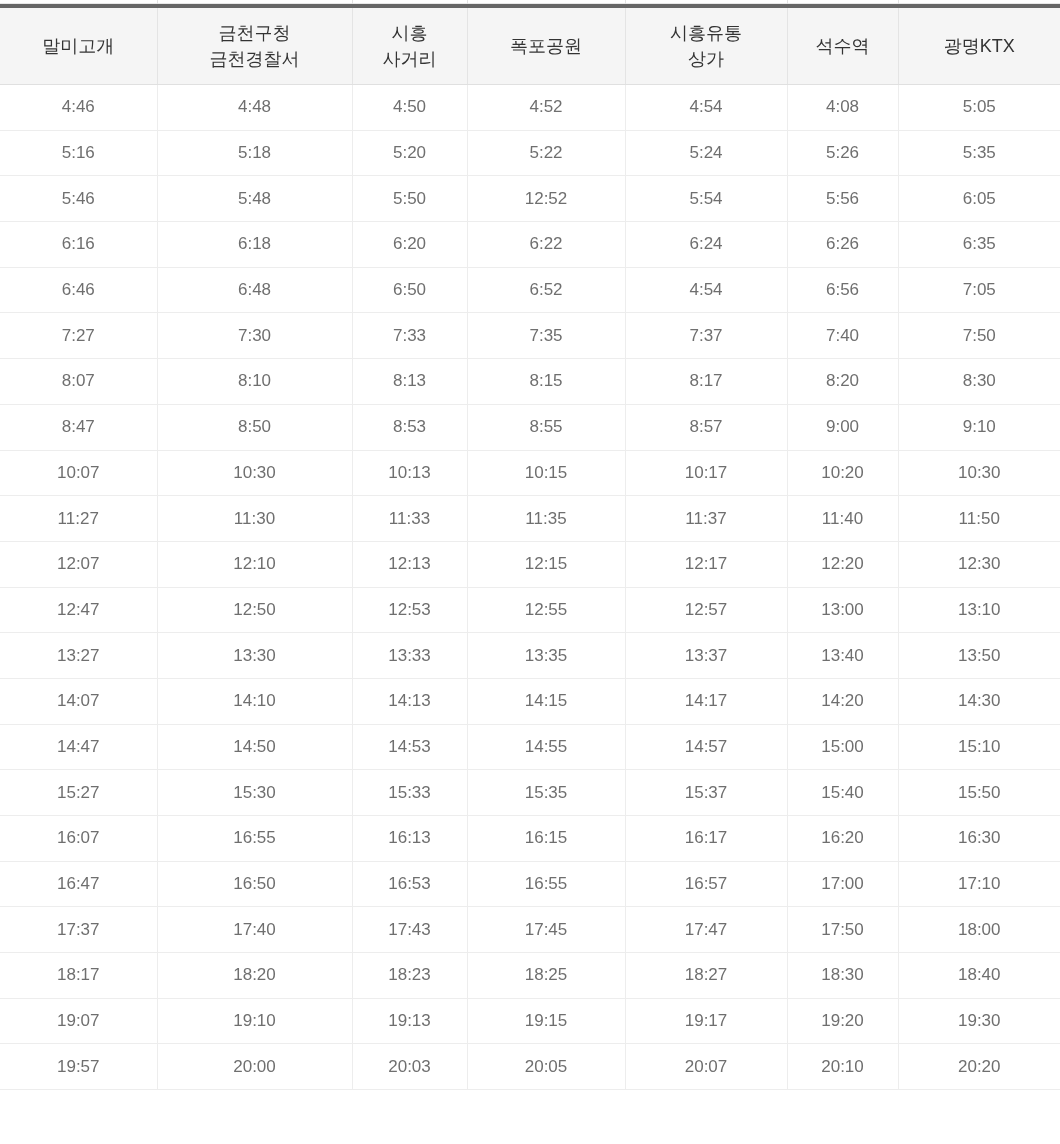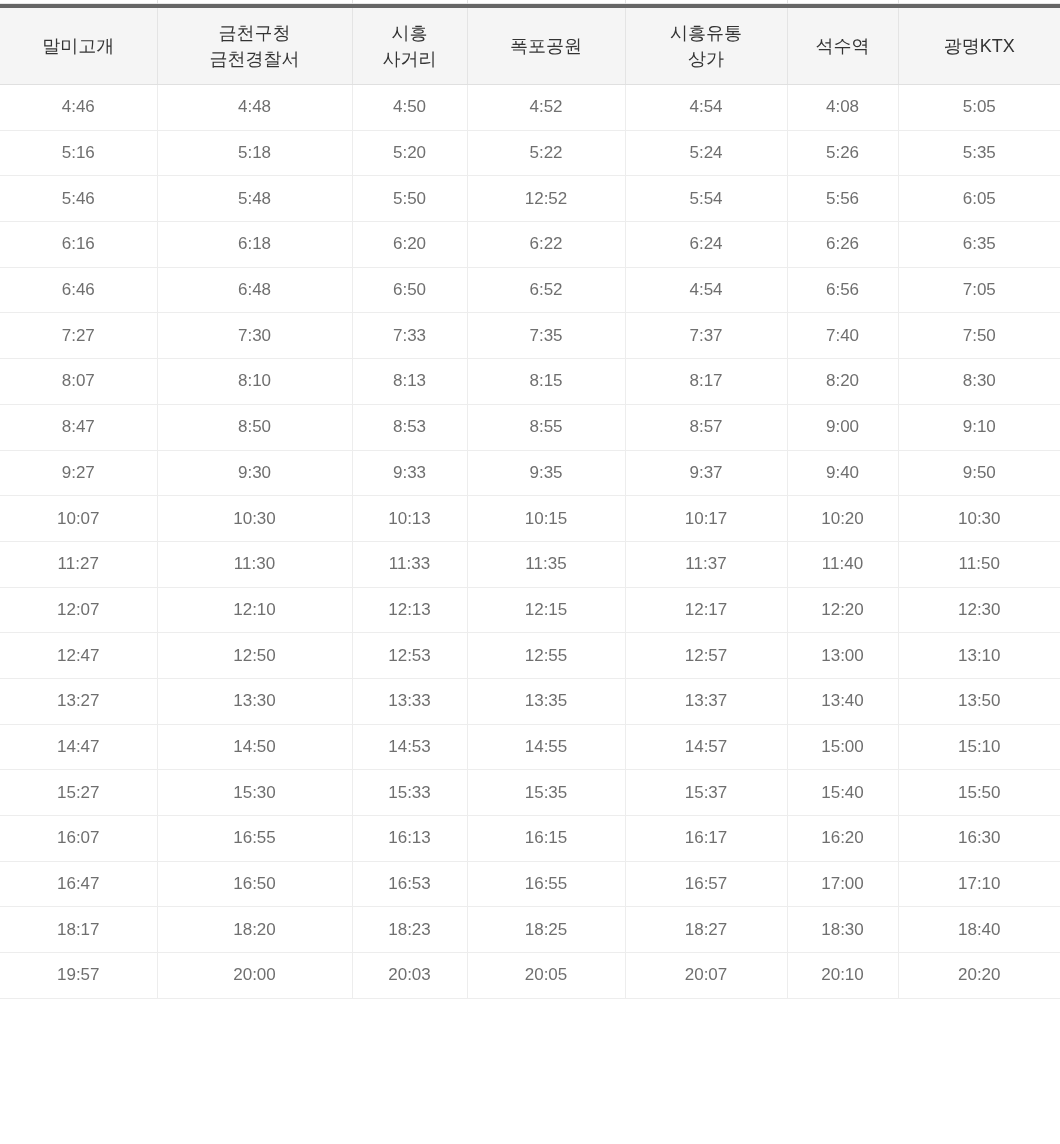--- a/index.html
+++ b/index.html
@@ -193,29 +193,20 @@
         <tr>
           <td>8:47</td>
           <td>8:50</td>
           <td>8:53</td>
           <td>8:55</td>
           <td>8:57</td>
           <td>9:00</td>
           <td>9:10</td>
         </tr>
         <tr>
-          <td>9:27</td>
-          <td>9:30</td>
-          <td>9:33</td>
-          <td>9:35</td>
-          <td>9:37</td>
-          <td>9:40</td>
-          <td>9:50</td>
-        </tr>
-        <tr>
           <td>10:07</td>
           <td>10:30</td>
           <td>10:13</td>
           <td>10:15</td>
           <td>10:17</td>
           <td>10:20</td>
           <td>10:30</td>
         </tr>
         <tr>
           <td>11:27</td>
@@ -247,20 +238,29 @@
         <tr>
           <td>13:27</td>
           <td>13:30</td>
           <td>13:33</td>
           <td>13:35</td>
           <td>13:37</td>
           <td>13:40</td>
           <td>13:50</td>
         </tr>
         <tr>
+          <td>14:07</td>
+          <td>14:10</td>
+          <td>14:13</td>
+          <td>14:15</td>
+          <td>14:17</td>
+          <td>14:20</td>
+          <td>14:30</td>
+        </tr>
+        <tr>
           <td>14:47</td>
           <td>14:50</td>
           <td>14:53</td>
           <td>14:55</td>
           <td>14:57</td>
           <td>15:00</td>
           <td>15:10</td>
         </tr>
         <tr>
           <td>15:27</td>
@@ -283,29 +283,47 @@
         <tr>
           <td>16:47</td>
           <td>16:50</td>
           <td>16:53</td>
           <td>16:55</td>
           <td>16:57</td>
           <td>17:00</td>
           <td>17:10</td>
         </tr>
         <tr>
+          <td>17:37</td>
+          <td>17:40</td>
+          <td>17:43</td>
+          <td>17:45</td>
+          <td>17:47</td>
+          <td>17:50</td>
+          <td>18:00</td>
+        </tr>
+        <tr>
           <td>18:17</td>
           <td>18:20</td>
           <td>18:23</td>
           <td>18:25</td>
           <td>18:27</td>
           <td>18:30</td>
           <td>18:40</td>
         </tr>
         <tr>
+          <td>19:07</td>
+          <td>19:10</td>
+          <td>19:13</td>
+          <td>19:15</td>
+          <td>19:17</td>
+          <td>19:20</td>
+          <td>19:30</td>
+        </tr>
+        <tr>
           <td>19:57</td>
           <td>20:00</td>
           <td>20:03</td>
           <td>20:05</td>
           <td>20:07</td>
           <td>20:10</td>
           <td>20:20</td>
         </tr>
       </tbody>
   </table>

